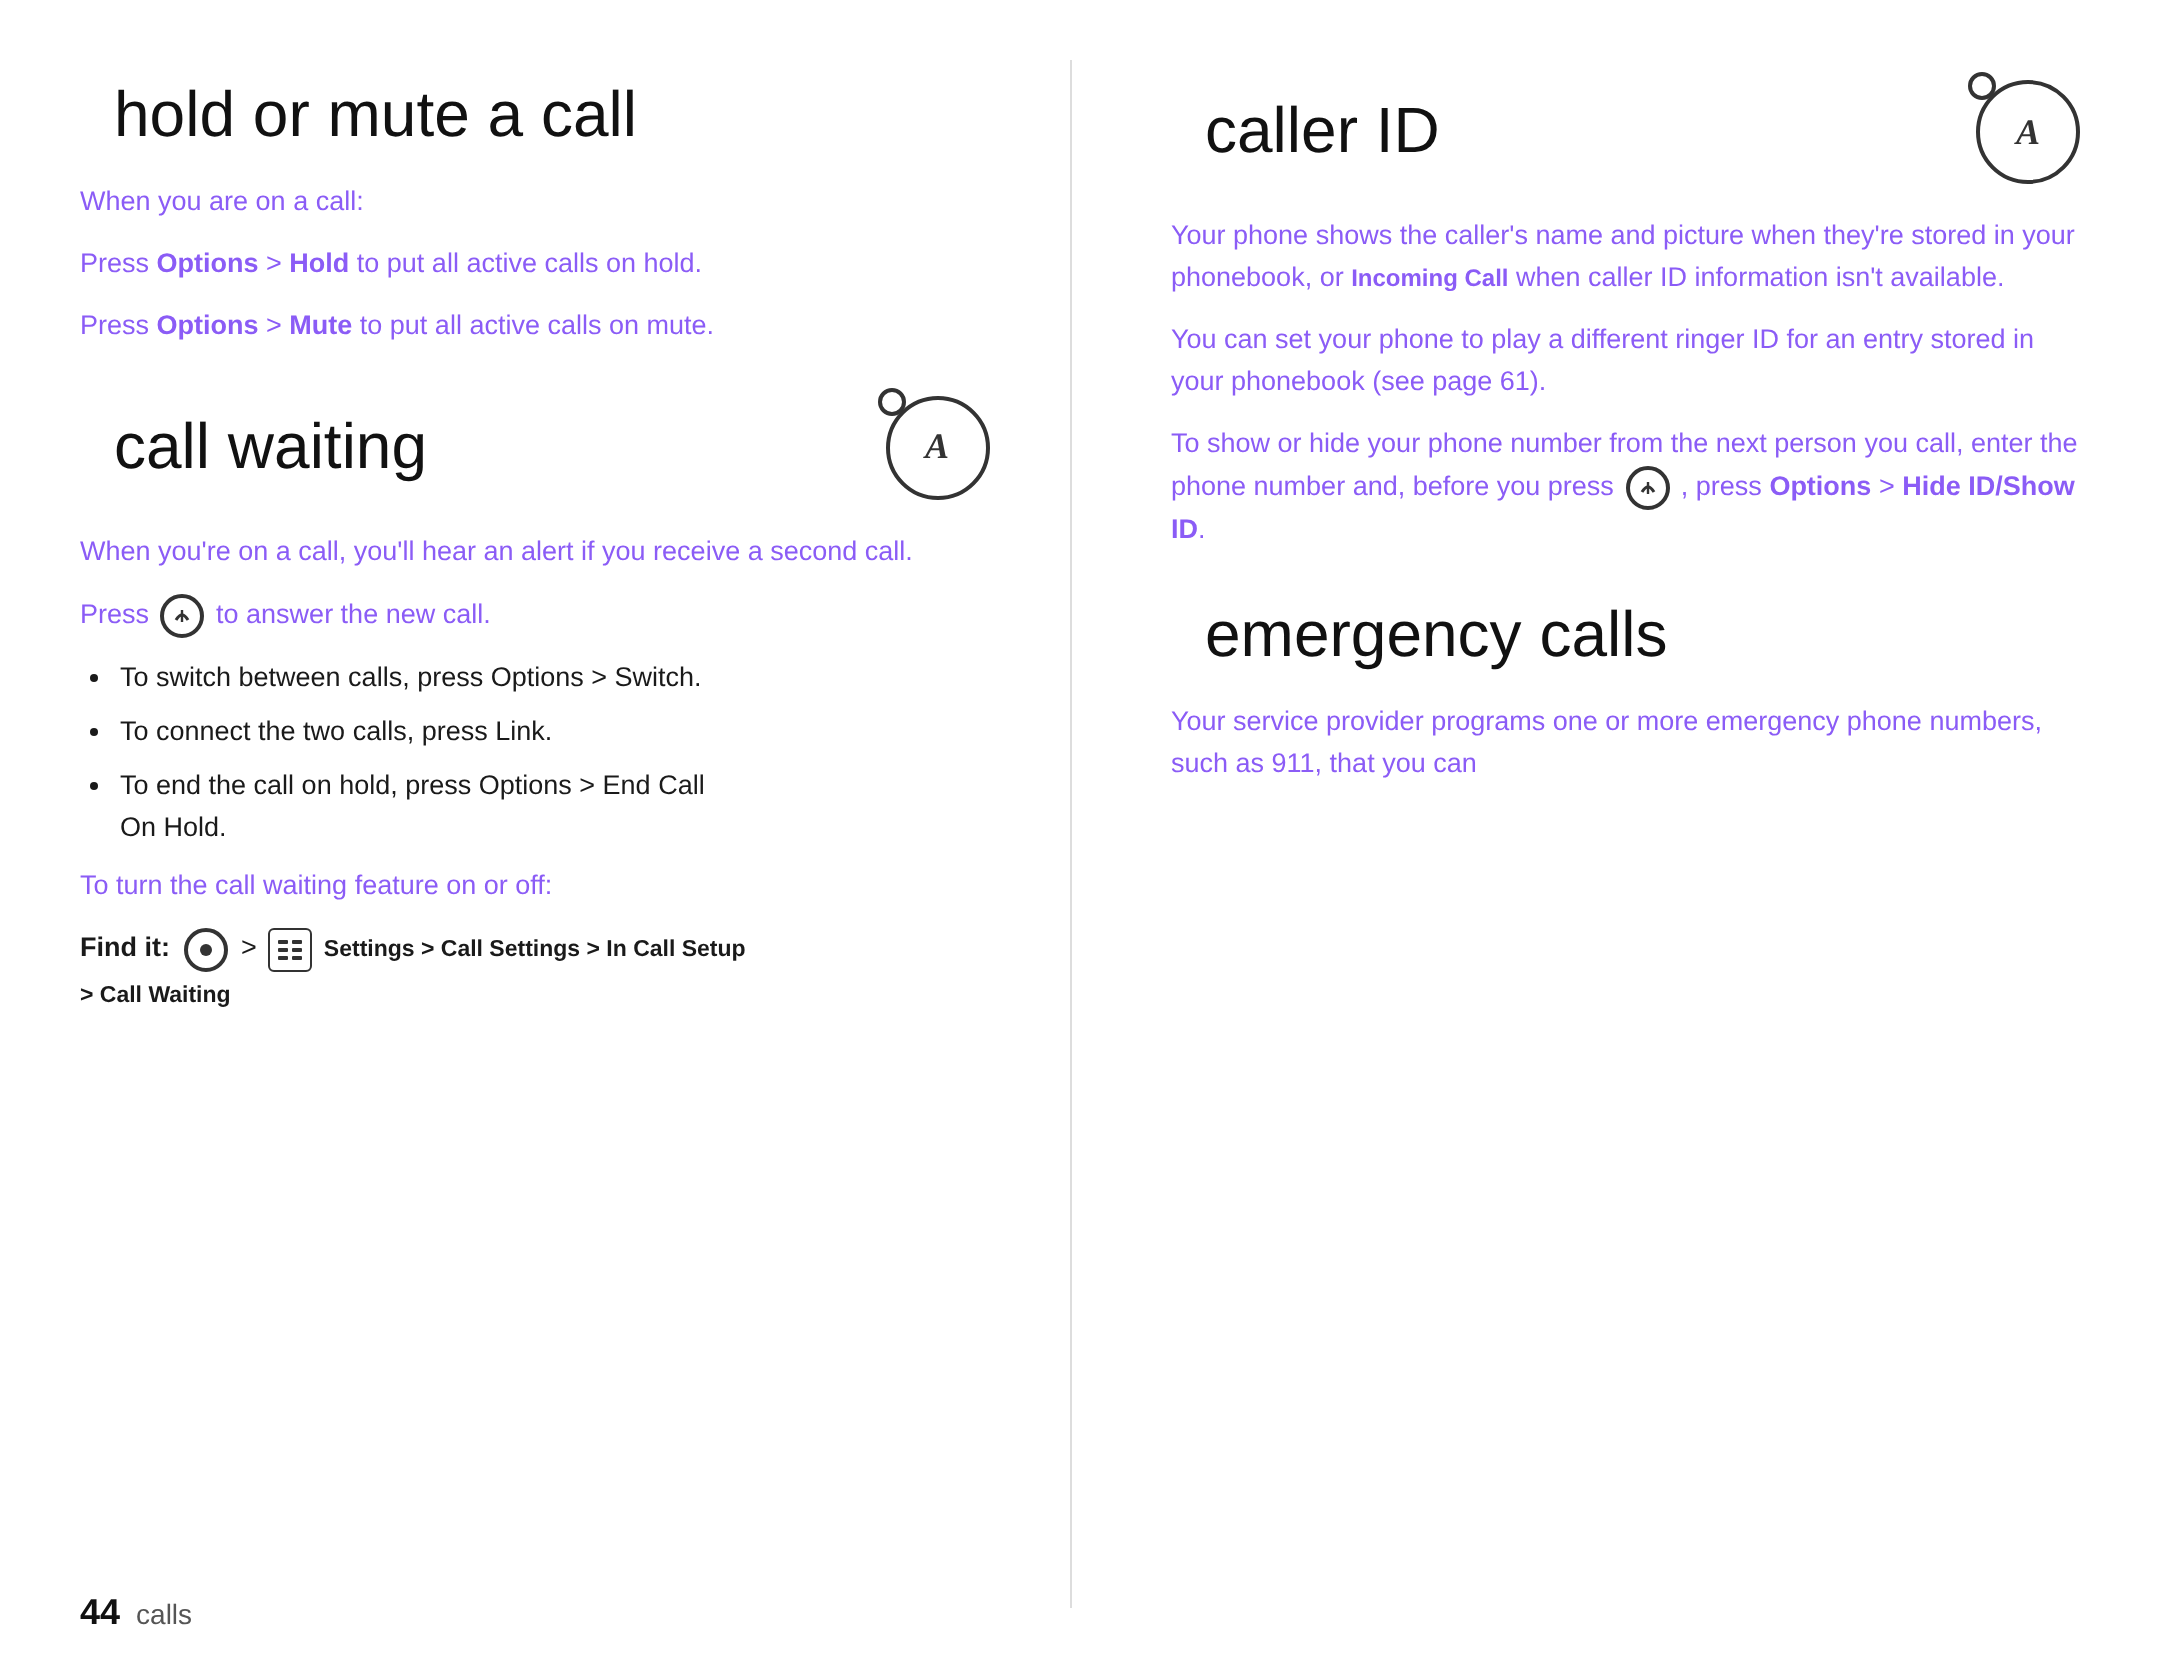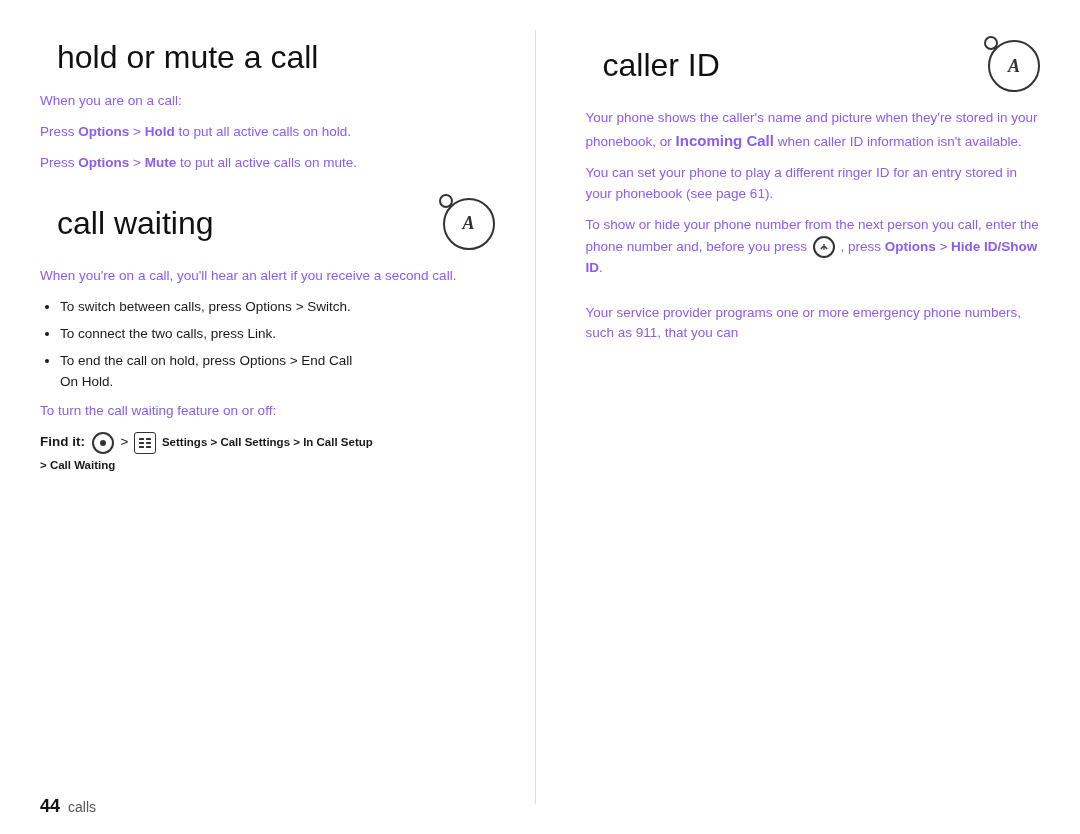--- a/index.html
+++ b/index.html
@@ -155,21 +155,21 @@
     .page-wrapper {
       position: relative;
       width: 1080px;
       min-height: 834px;
     }
     .inline-bold {
       font-weight: normal;
     }
     .incoming-call-bold {
       font-weight: bold;
-      font-size: 15px;
+      font-size: 12px;
     }
   </style>
 </head>
 <body>
 
 <div class="page-wrapper">
   <div class="page">
 
     <div class="left-col">
 
@@ -189,20 +189,31 @@
       <div>
         <div class="section-title-with-icon">
           <h1 class="section-title">call waiting</h1>
 
           <div class="phone-icon">
             <div class="phone-icon-ear"></div>
             <span class="phone-icon-inner">A</span>
           </div>
         </div>
         <p class="body-text">When you're on a call, you'll hear an alert if you receive a second call.</p>
+        <p class="body-text">
+          <span>Press </span>
+          <span class="send-key-icon">
+            <svg width="12" height="12" viewBox="0 0 12 12" fill="none">
+              <circle cx="6" cy="6" r="5" stroke="#333" stroke-width="0"></circle>
+              <path d="M3 8 Q6 3 9 8" stroke="#333" stroke-width="1.5" fill="none"></path>
+              <line x1="6" y1="3" x2="6" y2="9" stroke="#333" stroke-width="1.2"></line>
+            </svg>
+          </span>
+          <span> to answer the new call.</span>
+        </p>
         <ul class="bullet-list">
           <li>
             <span>To switch between calls, press </span><span class="inline-bold">Options</span><span> &gt; </span><span class="inline-bold">Switch</span><span>.</span>
           </li>
           <li>
             <span>To connect the two calls, press </span><span class="inline-bold">Link</span><span>.</span>
           </li>
           <li>
             <span>To end the call on hold, press </span><span class="inline-bold">Options</span><span> &gt; </span><span class="inline-bold">End Call<br>On Hold</span><span>.</span>
           </li>
@@ -256,20 +267,21 @@
               <line x1="6" y1="3" x2="6" y2="9" stroke="#333" stroke-width="1.2"></line>
             </svg>
           </span>
           <span>, press </span><span class="options-bold">Options</span><span> &gt; </span><span class="options-bold">Hide ID/Show ID</span><span>.</span>
         </p>
       </div>
 
       <div class="section-divider"></div>
 
       <div>
+        <h1 class="section-title">emergency calls</h1>
         <p class="body-text">Your service provider programs one or more emergency phone numbers, such as 911, that you can</p>
       </div>
     </div>
   </div>
 
   <div class="footer">
     <span class="footer-number">44</span>
     <span class="footer-label">calls</span>
   </div>
 </div>

